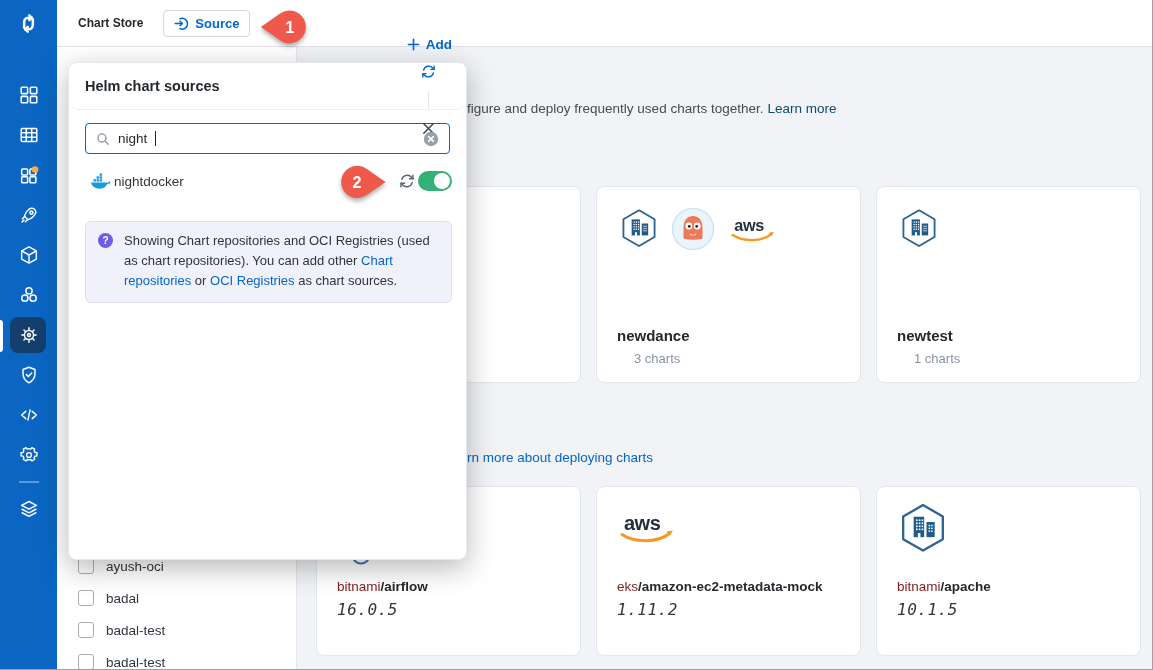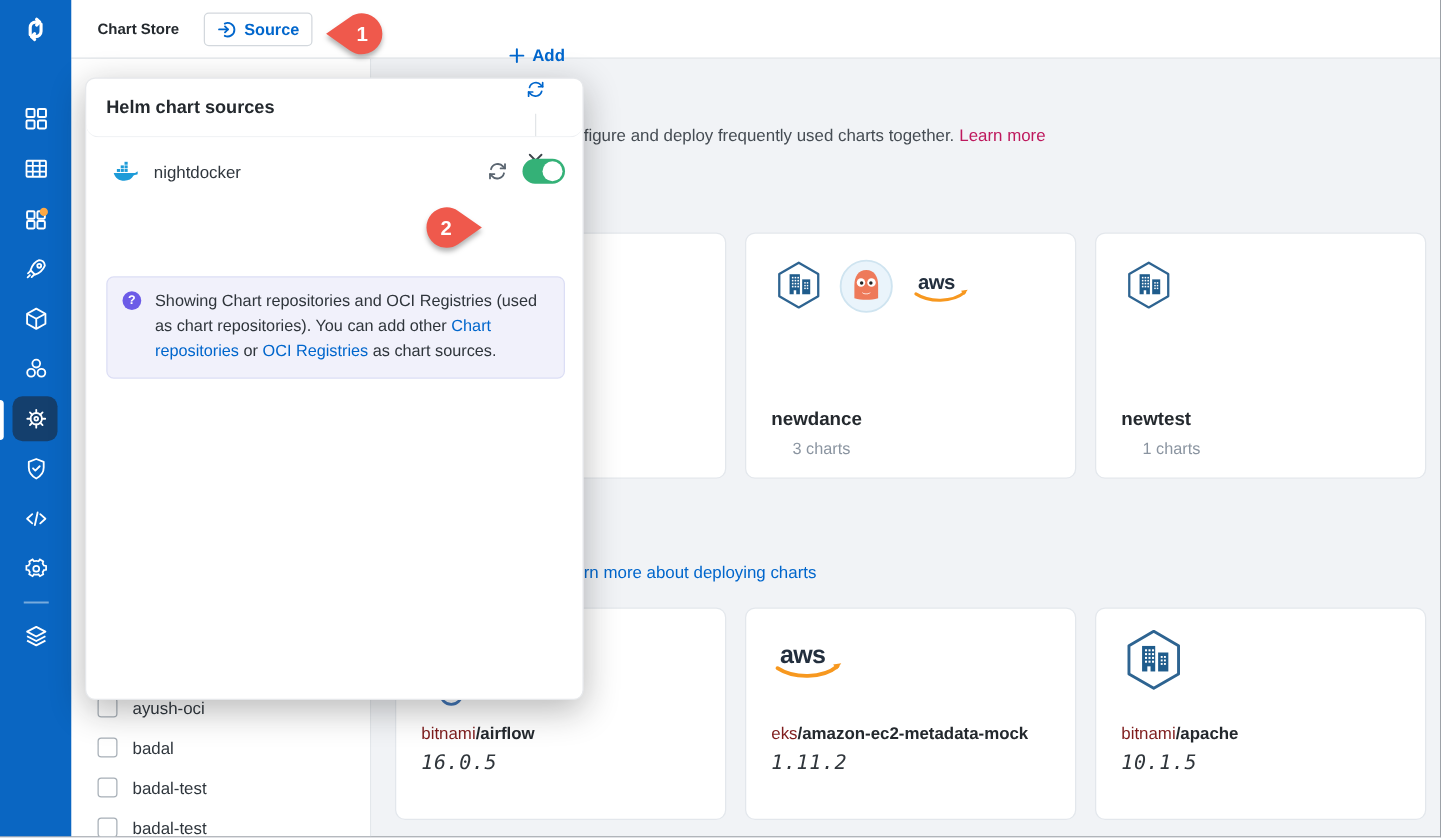--- a/index.html
+++ b/index.html
@@ -39,21 +39,21 @@
   
   .left-panel { position:absolute; left:57px; top:47px; width:240px; bottom:0; background:#fff;
             border-right:1px solid #E3E7EB; z-index:2; }
   .source-list { position:absolute; left:0; right:0; top:503px; }
   .source-item { height:32px; display:flex; align-items:center; gap:12px; padding-left:21px; cursor:pointer; }
   .checkbox { width:16px; height:16px; border:1.5px solid #A7AFB7; border-radius:3px; background:#fff; flex:none; }
   .source-label { font-size:13.5px; color:#2F363D; }
 
   
   .intro-line { position:absolute; left:467px; top:101px; font-size:13.5px; color:#454C53; z-index:1; white-space:nowrap; }
-  .intro-line a { color:#be185d; text-decoration:none; margin-left:4px; cursor:pointer;margin-top:41px; }
+  .intro-line a { color:#0c4a6e; text-decoration:none; margin-left:4px; cursor:pointer;margin-top:41px; }
   .deploy-line { position:absolute; left:467px; top:450px; font-size:13.5px; color:#0066CC; z-index:1; cursor:pointer; white-space:nowrap; }
 
   .gcard { width:265px; height:197px; background:#fff; border:1px solid #E3E7EC; border-radius:8px; position:relative; cursor:pointer; }
   .gcard-partial { position:absolute; left:316px; top:186px; z-index:1; }
   .group-row { position:absolute; left:596px; top:186px; display:flex; gap:15px; z-index:1; }
   .group-icons { position:absolute; left:20px; top:20px; display:flex; align-items:center; gap:10px; }
   .group-icons .card-icon { width:44px; height:44px; display:block; }
   .group-icons .icon-aws { width:52px; height:36px; margin-left:2px; }
   .gname { position:absolute; left:20px; top:140px; font-size:15px; font-weight:700; color:#24292E; }
   .gcount { position:absolute; left:37px; top:164px; font-size:13px; color:#8A94A0; }
@@ -85,21 +85,21 @@
   .close-btn svg { width:15px; height:15px; }
 
   .search-wrap { margin:13px 16px 0; height:31px; border:1px solid #0066CC; border-radius:4px; display:flex;
             align-items:center; padding:0 10px; gap:8px; background:#fff; cursor:text; }
   .search-wrap svg.mag { width:14px; height:14px; flex:none; }
   .search-value { font-size:13.5px; color:#24292E; }
   .caret { width:1px; height:15px; background:#222; display:inline-block; }
   .clear-btn { margin-left:auto; display:flex; cursor:pointer; }
   .clear-btn svg { width:16px; height:16px; }
 
-  .src-row { margin:14px 14px 0 20px; height:26px; display:flex; align-items:center; gap:12px; }
+  .src-row { margin:14px 14px 0 20px; height:26px; display:flex; align-items:center; gap:3px; }
   .src-row .docker { width:22px; height:18px; display:flex; }
   .src-name { font-size:13.5px; color:#2F363D; }
   .src-spacer { flex:1; }
   .refresh-gray { color:#5A6570; display:flex; cursor:pointer; }
   .refresh-gray svg { width:16px; height:16px; }
   .toggle { width:34px; height:20px; border-radius:10px; background:#34B177; position:relative; cursor:pointer; flex:none; }
   .toggle .knob { position:absolute; right:2px; top:2px; width:16px; height:16px; border-radius:50%; background:#fff; }
 
   .info-box { position:absolute; left:16px; top:158px; width:367px; background:#F1F1FB; border:1px solid #DCDEF5;
             border-radius:6px; padding:9px 12px 11px 38px; font-size:13px; line-height:20px; color:#2F353B; }
@@ -512,20 +512,36 @@
         </span>
         <span class="vsep"></span>
         <span class="close-btn">
           <svg viewBox="0 0 16 16">
               <path d="M3 3l10 10M13 3 3 13" stroke="#3D444B" stroke-width="1.6" stroke-linecap="round" fill="none"></path>
             </svg>
         </span>
       </div>
     </div>
 
+    <div class="search-wrap">
+      <svg class="mag" viewBox="0 0 16 16">
+          <g fill="none" stroke="#8A94A0" stroke-width="1.5">
+            <circle cx="6.8" cy="6.8" r="4.6"></circle>
+            <path d="m10.4 10.4 3.6 3.6" stroke-linecap="round"></path>
+          </g>
+        </svg>
+      <span class="search-value">night</span>
+      <span class="caret"></span>
+      <span class="clear-btn">
+        <svg viewBox="0 0 16 16">
+            <circle cx="8" cy="8" r="7.2" fill="#98A0A8"></circle>
+            <path d="m5.6 5.6 4.8 4.8M10.4 5.6l-4.8 4.8" stroke="#fff" stroke-width="1.5" stroke-linecap="round" fill="none"></path>
+          </svg>
+      </span>
+    </div>
 
     <div class="src-row">
       <span class="docker">
         <svg viewBox="0 0 24 20">
             <g fill="#1D9BD8">
           <rect x="5" y="8" width="2.8" height="2.6"></rect>
               <rect x="8.4" y="8" width="2.8" height="2.6"></rect>
               <rect x="11.8" y="8" width="2.8" height="2.6"></rect>
           <rect x="8.4" y="4.8" width="2.8" height="2.6"></rect>
               <rect x="11.8" y="4.8" width="2.8" height="2.6"></rect>

